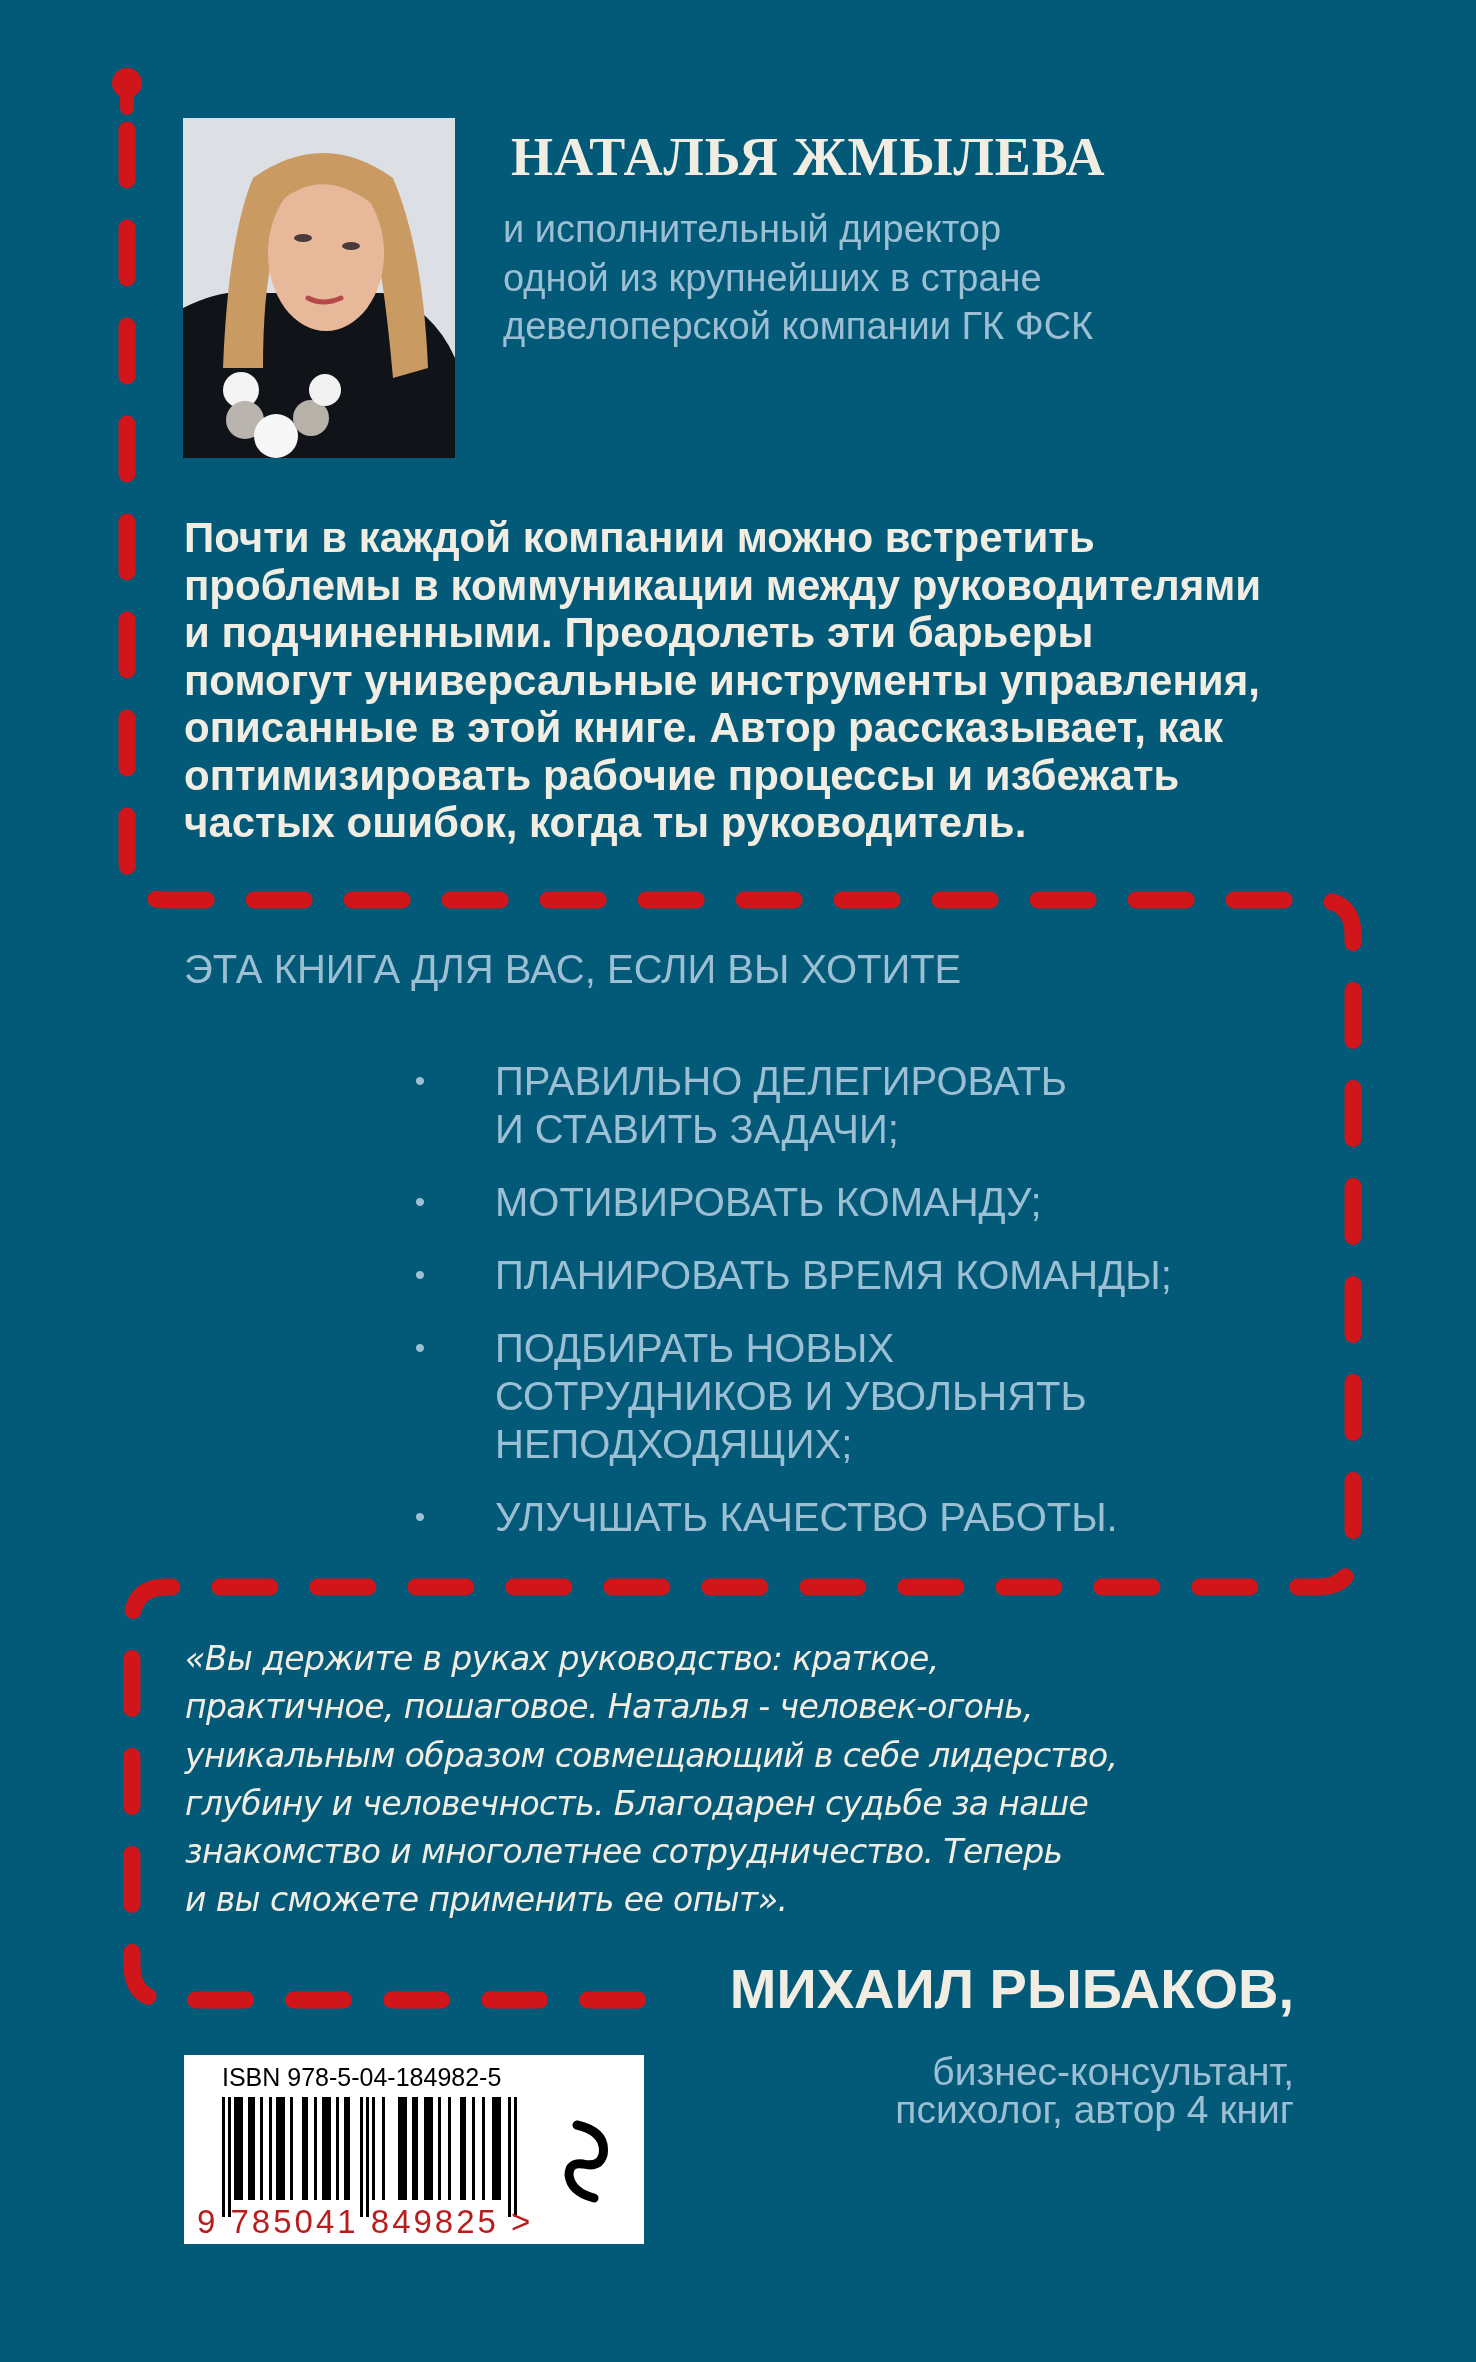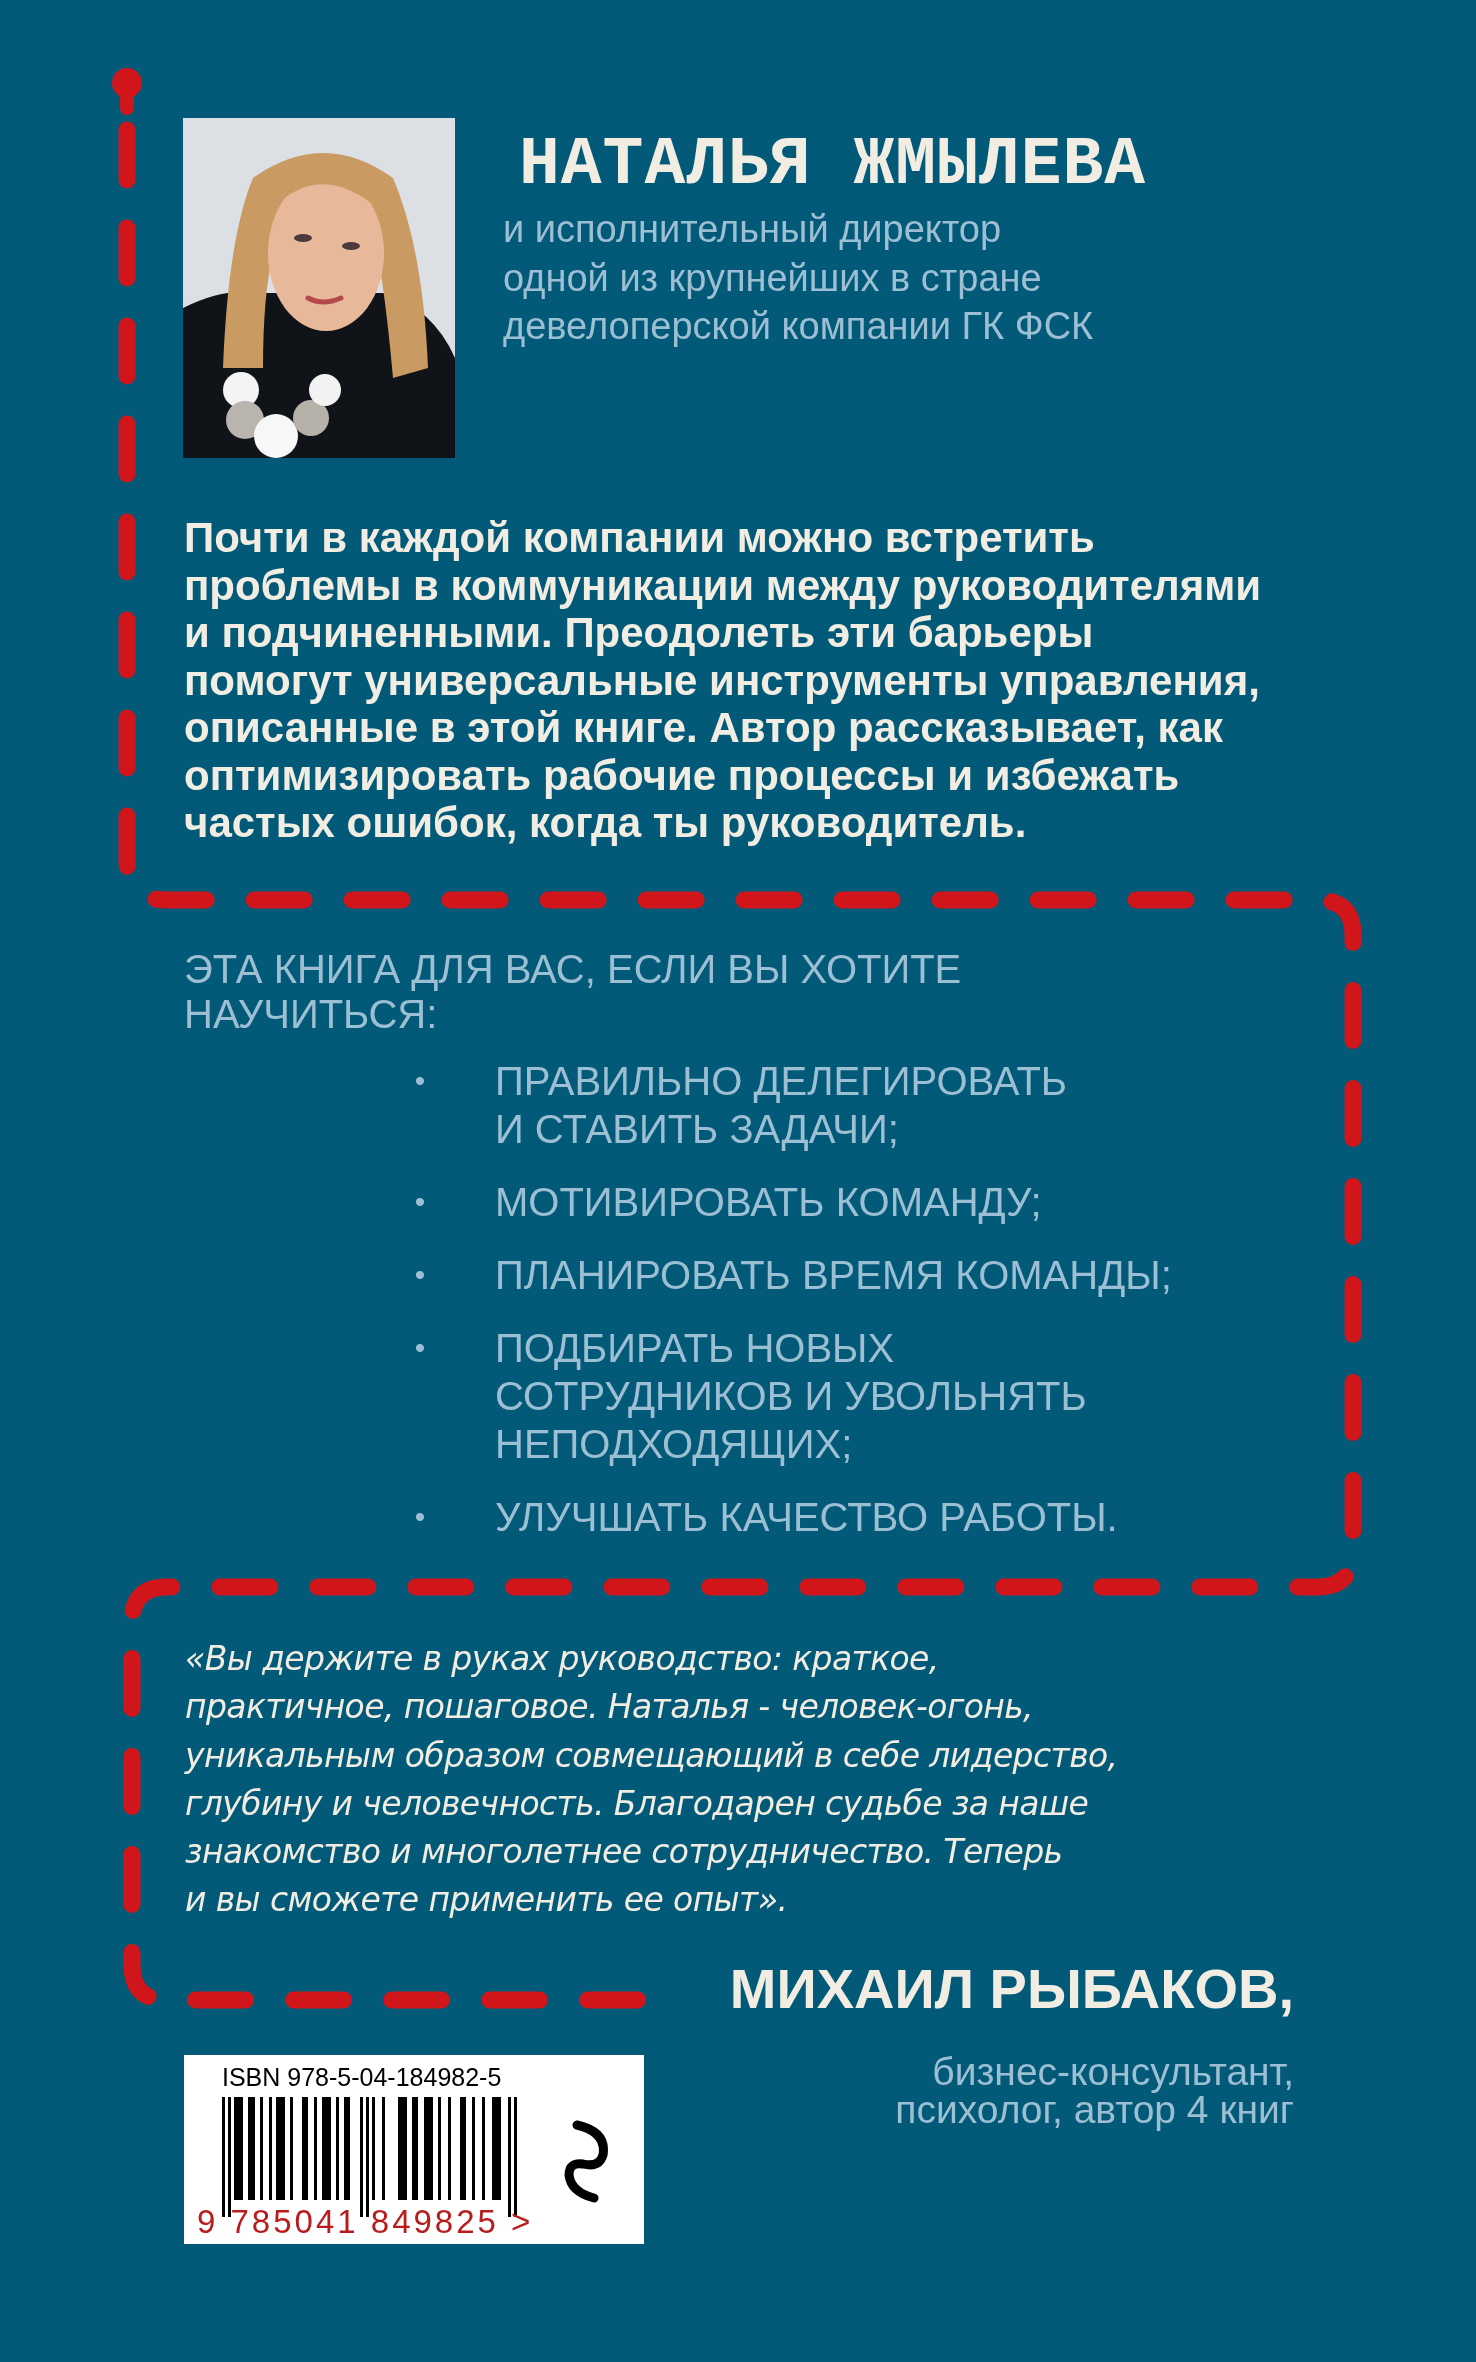--- a/index.html
+++ b/index.html
@@ -11,23 +11,23 @@
   .abs { position: absolute; }
   #dash-svg { position: absolute; left: 0; top: 0; width: 1476px; height: 2362px; pointer-events: none; }
 
   .photo {
     left: 183px; top: 118px; width: 272px; height: 340px; overflow: hidden;
     background: linear-gradient(180deg, #d9dde2 0%, #e4e6ea 55%, #1a1d22 56%, #111418 100%);
   }
   .photo svg { width: 100%; height: 100%; display: block; }
 
   .author-name {
-    left: 503px; top: 106px; margin: 16px;
-    font-family: Liberation Mono, monospace; font-weight: bold;
-    font-size: 68px; line-height: 86px; letter-spacing: 1px;
+    left: 503px; top: 106px; margin: 8px;
+    font-family: Liberation Serif, serif; font-weight: bold;
+    font-size: 54px; line-height: 86px; letter-spacing: 1px;
     color: #f1ede2; white-space: nowrap;
   }
   .author-desc {
     left: 503px; top: 205px; width: 860px;
     font-family: "Liberation Sans", sans-serif;
     font-size: 38px; line-height: 48.5px; color: #9dbfd3;
   }
   .author-desc div { white-space: nowrap; }
 
   .blurb {
@@ -129,21 +129,20 @@
   <div>проблемы в коммуникации между руководителями</div>
   <div>и подчиненными. Преодолеть эти барьеры</div>
   <div>помогут универсальные инструменты управления,</div>
   <div>описанные в этой книге. Автор рассказывает, как</div>
   <div>оптимизировать рабочие процессы и избежать</div>
   <div>частых ошибок, когда ты руководитель.</div>
 </div>
 
 <div class="abs learn-heading">
   <div>ЭТА КНИГА ДЛЯ ВАС, ЕСЛИ ВЫ ХОТИТЕ</div>
-  <div>НАУЧИТЬСЯ:</div>
 </div>
 
 <ul class="abs learn-list">
   <li>
     <span class="bullet">•</span>
     <span class="line">ПРАВИЛЬНО ДЕЛЕГИРОВАТЬ</span>
     <span class="line">И СТАВИТЬ ЗАДАЧИ;</span>
   </li>
   <li>
     <span class="bullet">•</span>

